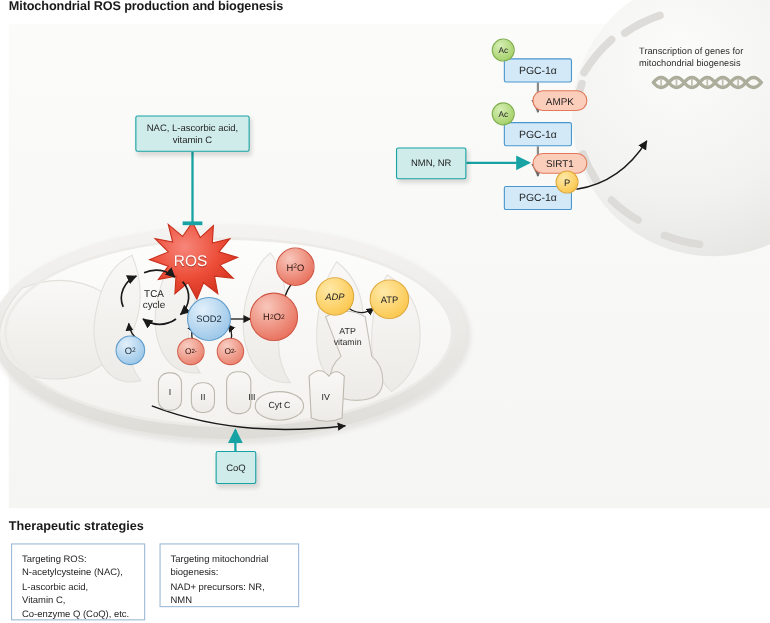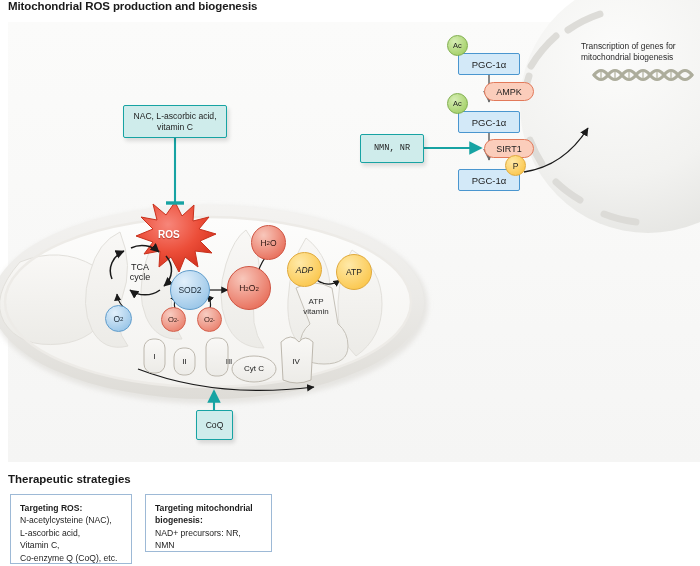--- a/index.html
+++ b/index.html
@@ -55,36 +55,36 @@
     border:1px solid #cf5442;font-size:8.5px;color:#2b1410;
   }
   .circ-redsm{
     background:radial-gradient(circle at 35% 28%,#f8cdc2,#ea8370 80%);
     border:1px solid #d4604c;font-size:7.6px;color:#2b1410;
   }
   sub{font-size:.72em;vertical-align:-0.22em;}
   sup{font-size:.72em;vertical-align:0.42em;}
 
   .ros-label{
-    position:absolute;font-size:10px;font-weight:bold;color:#ffffff;
+    position:absolute;font-size:14px;font-weight:normal;color:#ffffff;
     text-shadow:0 1px 1px rgba(120,20,10,.55);
   }
   .nuc-text{
     position:absolute;font-size:8.4px;color:#2a2a2a;line-height:1.25;text-align:left;
   }
 
   
   .ts-title{position:absolute;left:8px;top:473px;font-size:11.5px;font-weight:bold;}
   .ts-box{
     position:absolute;box-sizing:border-box;
     background:#ffffff;border:1px solid #9db9d6;
     font-size:8.6px;line-height:1.45;color:#1d1d1d;
     padding:7px 8px 6px 9px;
   }
-  .ts-box b{font-weight:bold;}
+  .ts-box b{font-weight:normal;}
 </style>
 </head>
 <body>
 
 <div class="fig-title">Mitochondrial ROS production and biogenesis</div>
 
 <div class="panel"></div>
 
 <svg class="layer">
   <defs>
@@ -268,21 +268,21 @@
 </div>
 
 <div style="position:absolute;left:144px;top:352px;width:21px;text-align:center;font-size:8px;">I</div>
 <div style="position:absolute;left:174px;top:357px;width:21px;text-align:center;font-size:8px;">II</div>
 <div style="position:absolute;left:218px;top:357px;width:22px;text-align:center;font-size:8px;">III</div>
 <div style="position:absolute;left:233px;top:364px;width:42px;text-align:center;font-size:8px;">Cyt C</div>
 <div style="position:absolute;left:285px;top:357px;width:22px;text-align:center;font-size:8px;">IV</div>
 
 <div class="node box-teal" style="left:123px;top:105px;width:104px;height:33px;padding:0 3px;">NAC, L-ascorbic acid, vitamin C</div>
 
-<div class="node box-teal" style="left:360px;top:134px;width:64px;height:29px;font-family:Liberation Mono, monospace;">NMN, NR</div>
+<div class="node box-teal" style="left:360px;top:134px;width:64px;height:29px;">NMN, NR</div>
 
 <div class="node box-teal" style="left:196px;top:410px;width:37px;height:30px;">CoQ</div>
 
 <div class="node box-blue" style="left:458px;top:53px;width:62px;height:22px;">PGC-1α</div>
 <div class="node circ circ-green" style="left:447px;top:35px;width:21px;height:21px;">Ac</div>
 
 <div class="node pill-salmon" style="left:484px;top:82px;width:50px;height:19px;">AMPK</div>
 
 <div class="node box-blue" style="left:458px;top:111px;width:62px;height:22px;">PGC-1α</div>
 <div class="node circ circ-green" style="left:447px;top:93px;width:21px;height:21px;">Ac</div>

